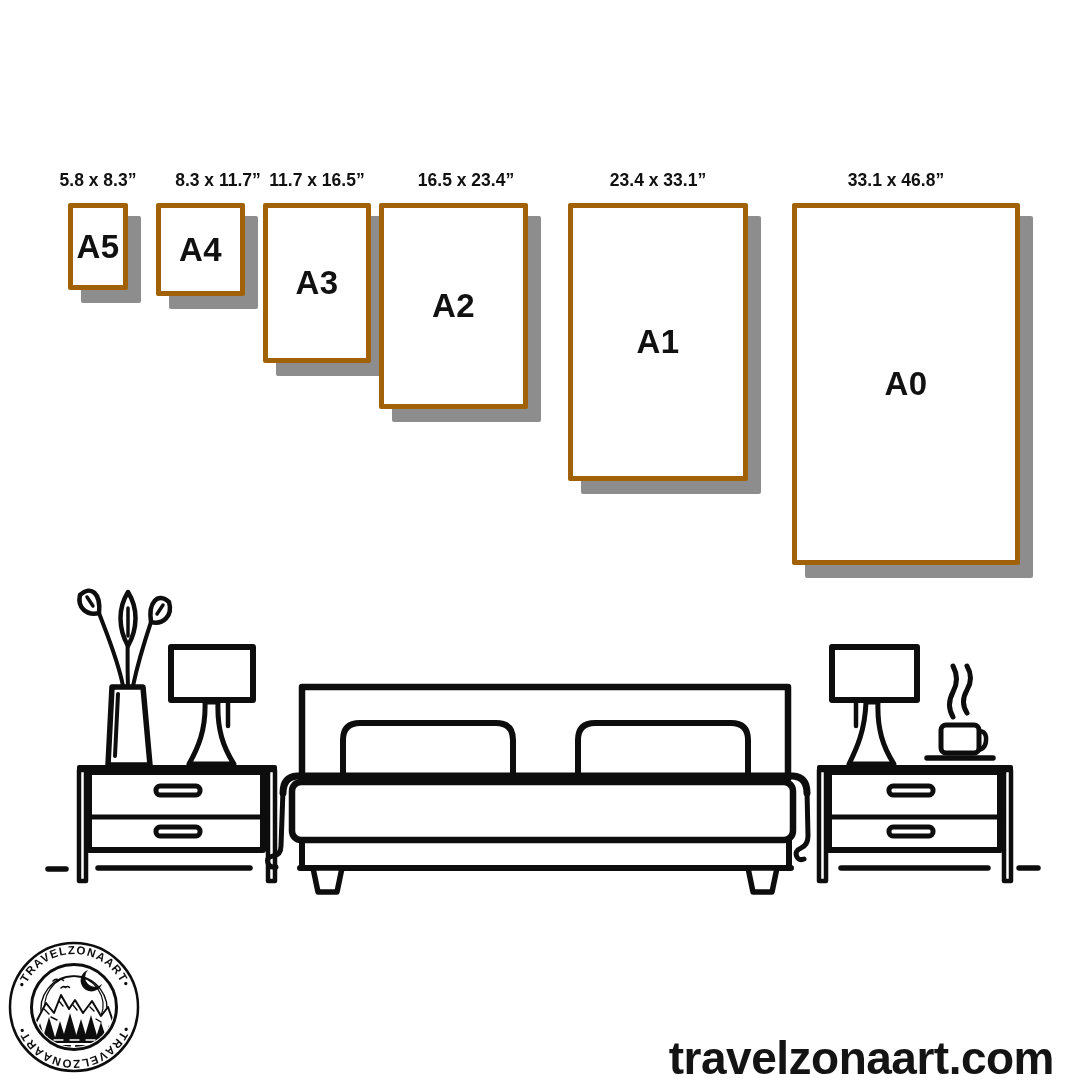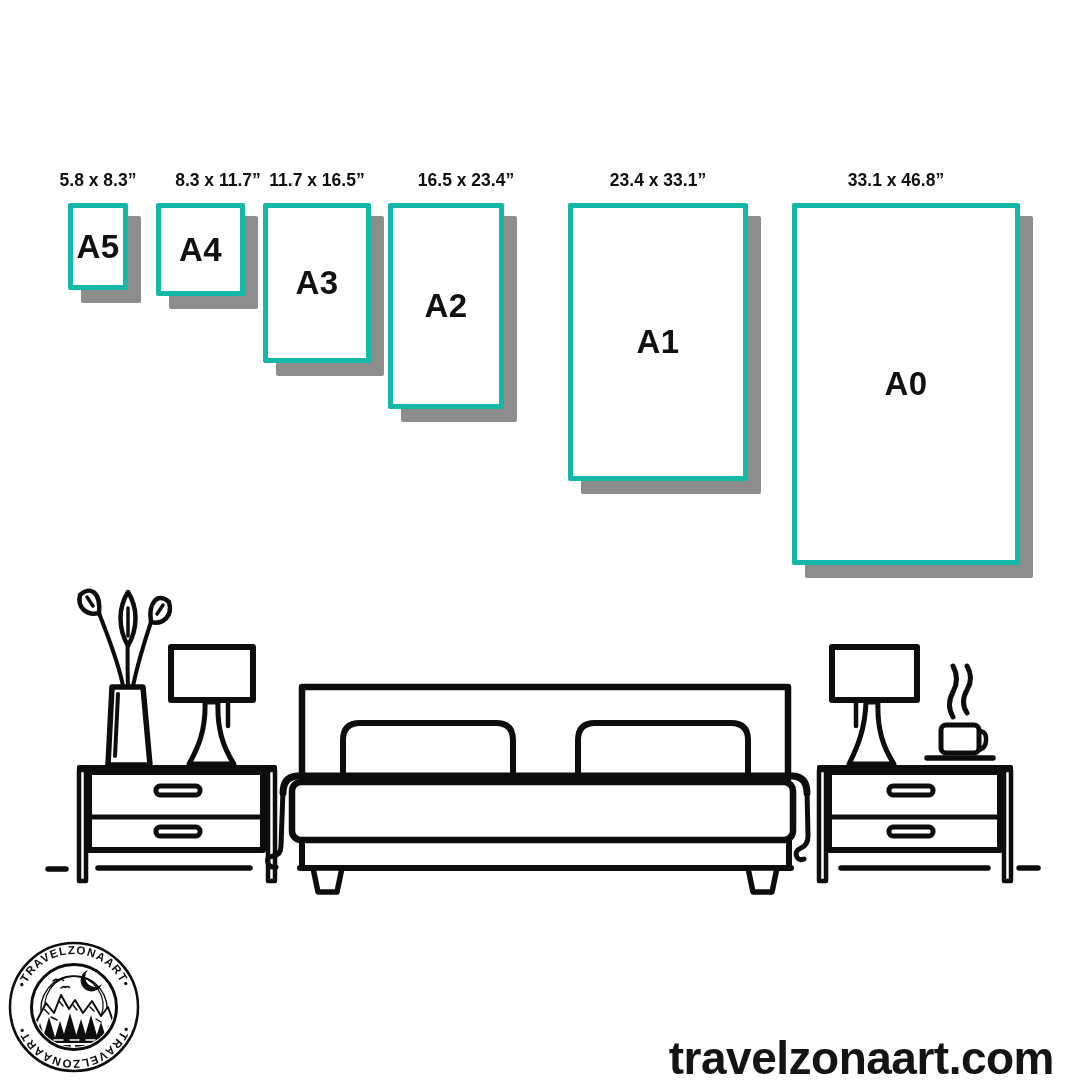--- a/index.html
+++ b/index.html
@@ -4,29 +4,29 @@
 <style>
   html,body{margin:0;padding:0;background:#fff;}
   .canvas{position:relative;width:1080px;height:1080px;background:#ffffff;
           font-family:"Liberation Sans",sans-serif;color:#111;overflow:hidden;}
 
   .title{position:absolute;top:38px;left:0;width:100%;text-align:center;
          font-size:62px;font-weight:700;letter-spacing:-1px;color:#141414;}
 
   .size-label{position:absolute;top:170px;width:220px;text-align:center;
               font-size:17.5px;font-weight:700;color:#111;white-space:nowrap;}
-  .size-box{position:absolute;top:203px;background:#fff;border:5px solid #14b8a6;
+  .size-box{position:absolute;top:203px;background:#fff;border:5px solid #a16207;
             border-radius:2px;box-shadow:13px 13px 0 #8d8d8d;box-sizing:border-box;
             display:flex;align-items:center;justify-content:center;}
   .size-code{font-size:33px;font-weight:700;letter-spacing:.5px;color:#111;}
 
   .s-a5 .size-label{left:-12px}  .s-a5 .size-box{left:68px;width:60px;height:87px}
   .s-a4 .size-label{left:108px}   .s-a4 .size-box{left:156px;width:89px;height:93px}
   .s-a3 .size-label{left:207px}  .s-a3 .size-box{left:263px;width:108px;height:160px}
-  .s-a2 .size-label{left:356px}  .s-a2 .size-box{left:388px;width:116px;height:206px}
+  .s-a2 .size-label{left:356px}  .s-a2 .size-box{left:379px;width:149px;height:206px}
   .s-a1 .size-label{left:548px}  .s-a1 .size-box{left:568px;width:180px;height:278px}
   .s-a0 .size-label{left:786px}  .s-a0 .size-box{left:792px;width:228px;height:362px}
 
   .scene{position:absolute;left:0;top:580px;width:1080px;height:330px;}
   .logo{position:absolute;left:4px;top:937px;width:140px;height:140px;}
   .logo text{font-family:"Liberation Sans",sans-serif;font-weight:700;}
   .website{position:absolute;top:1012px;right:26px;font-size:46px;font-weight:700;
            letter-spacing:-.5px;color:#141414;margin-top:19px;}
 </style>
 </head>

